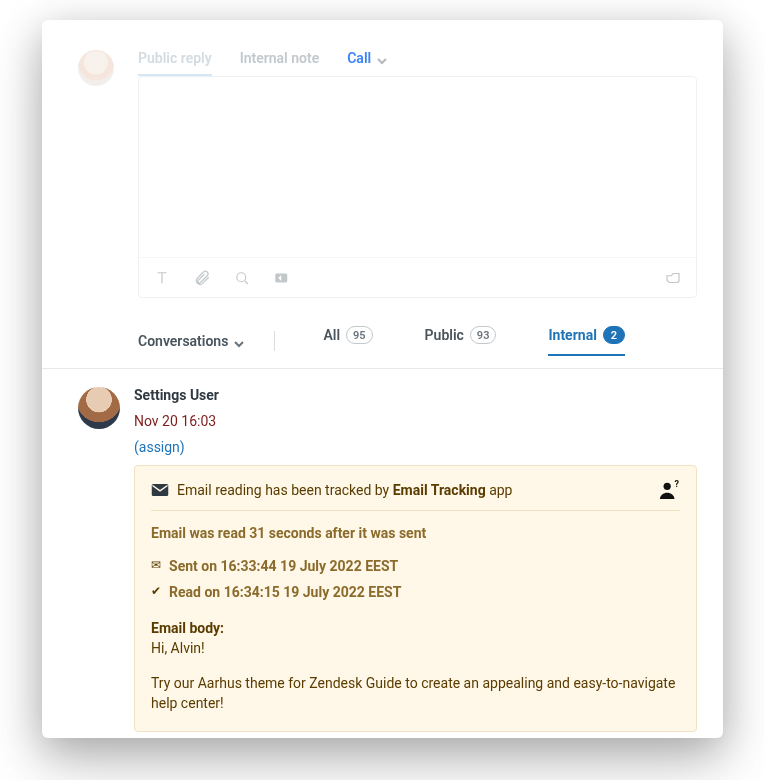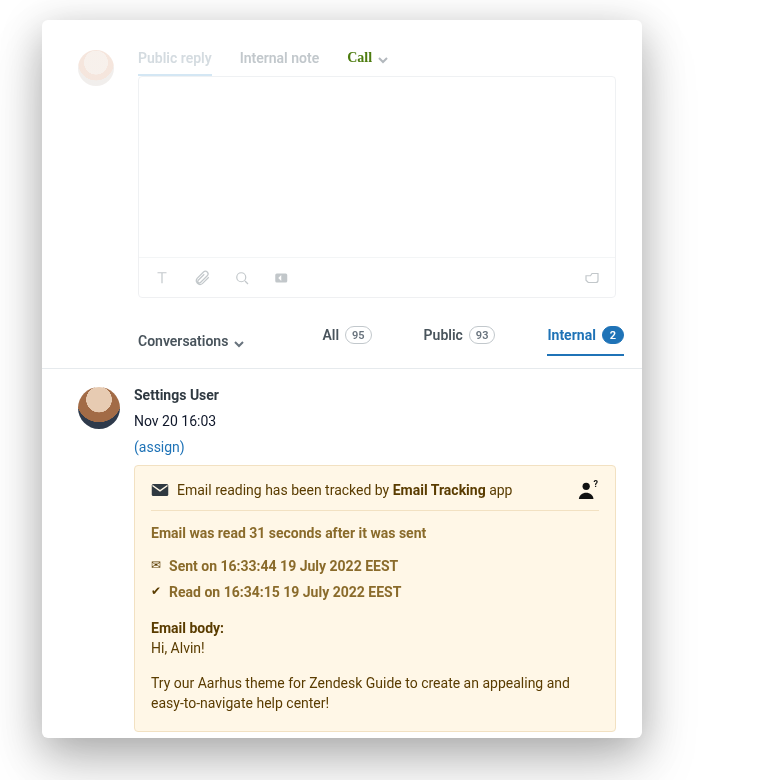--- a/index.html
+++ b/index.html
@@ -7,42 +7,42 @@
       font-family: -apple-system, BlinkMacSystemFont, "Segoe UI", Roboto, Helvetica, Arial, sans-serif;
       background: #fff;
       color: #2f3941;
       width: 764px;
       height: 780px;
       position: relative;
     }
     .card {
       position: absolute;
       left: 42px; top: 20px;
-      width: 600px; height: 718px;
+      width: 681px; height: 718px;
       background: #fff;
       border-radius: 6px;
       box-shadow: 0 10px 40px rgba(0,0,0,0.25), 0 30px 60px rgba(0,0,0,0.15);
     }
     
     .compose-row { display: flex; padding: 30px 26px 0 36px; }
     .avatar-sm {
       width: 36px; height: 36px; border-radius: 50%;
       background: radial-gradient(circle at 50% 35%, #e9d6c8 0 40%, #e3b79e 41% 60%, #d7cfc9 61% 100%);
       opacity: 0.35;
       flex-shrink: 0;
     }
     .compose-col { flex: 1; margin-left: 24px; }
     .compose-tabs {
       display: flex; gap: 28px; align-items: center;
       font-size: 14px; font-weight: 600;
       color: #c2c8cc;
     }
     .ctab { padding-bottom: 8px; border-bottom: 2px solid transparent; }
     .ctab.active { color: #b8c4cc; border-bottom-color: #b9d8ee; opacity:0.6;}
-    .ctab.dim { color: #4d7c0f; font-family: Liberation Serif, serif; }
+    .ctab.dim { color: #3b82f6; }
     .compose-box {
       margin-top: 0px;
       border: 1px solid #e5e7eb; border-radius: 4px;
       height: 222px; display: flex; flex-direction: column;
       opacity: 0.6;
     }
     .compose-body { flex:1; }
     .compose-toolbar {
       height: 40px; display:flex; align-items:center; gap:22px;
       padding: 0 14px; color:#9aa3a8;
@@ -74,21 +74,21 @@
     
     .event-row { display:flex; padding: 18px 26px 0 36px; }
     .avatar-md {
       width:42px; height:42px; border-radius:50%;
       background: radial-gradient(circle at 50% 30%, #e7cbb2 0 35%, #a26b46 36% 62%, #2e3a4b 63% 100%);
       flex-shrink:0;
     }
     .event-col { flex:1; margin-left:14px; }
     .event-head { display:flex; align-items:baseline; gap:10px; font-size:14px;flex-direction:column; }
     .event-head .name { font-weight:700; color:#2f3941; }
-    .event-head .ts { color:#0f172a; }
+    .event-head .ts { color:#7f1d1d; }
     .event-head .assign { color:#1f73b7; cursor:pointer; }
     .note {
       margin-top:10px;
       border:1px solid #f2e1c2; background:#fff7e7; border-radius:4px;
       padding: 14px 16px 18px 16px;
       color:#5a3c00; font-size:14px; line-height:1.45;
     }
     .note .note-top { display:flex; align-items:center; gap:8px; }
     .note .note-top .right { margin-left:auto; display:flex; align-items:center;}
     .note hr { border:none; border-top:1px solid #f2e1c2; margin:10px 0 12px; }

